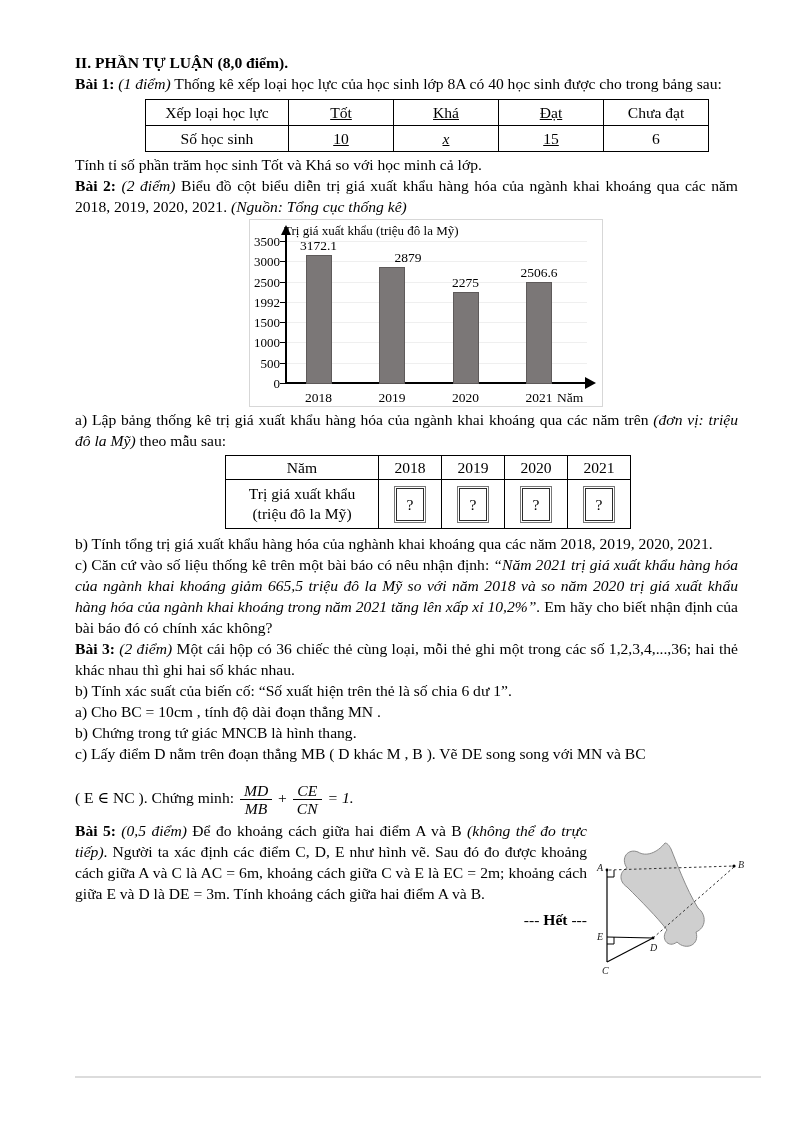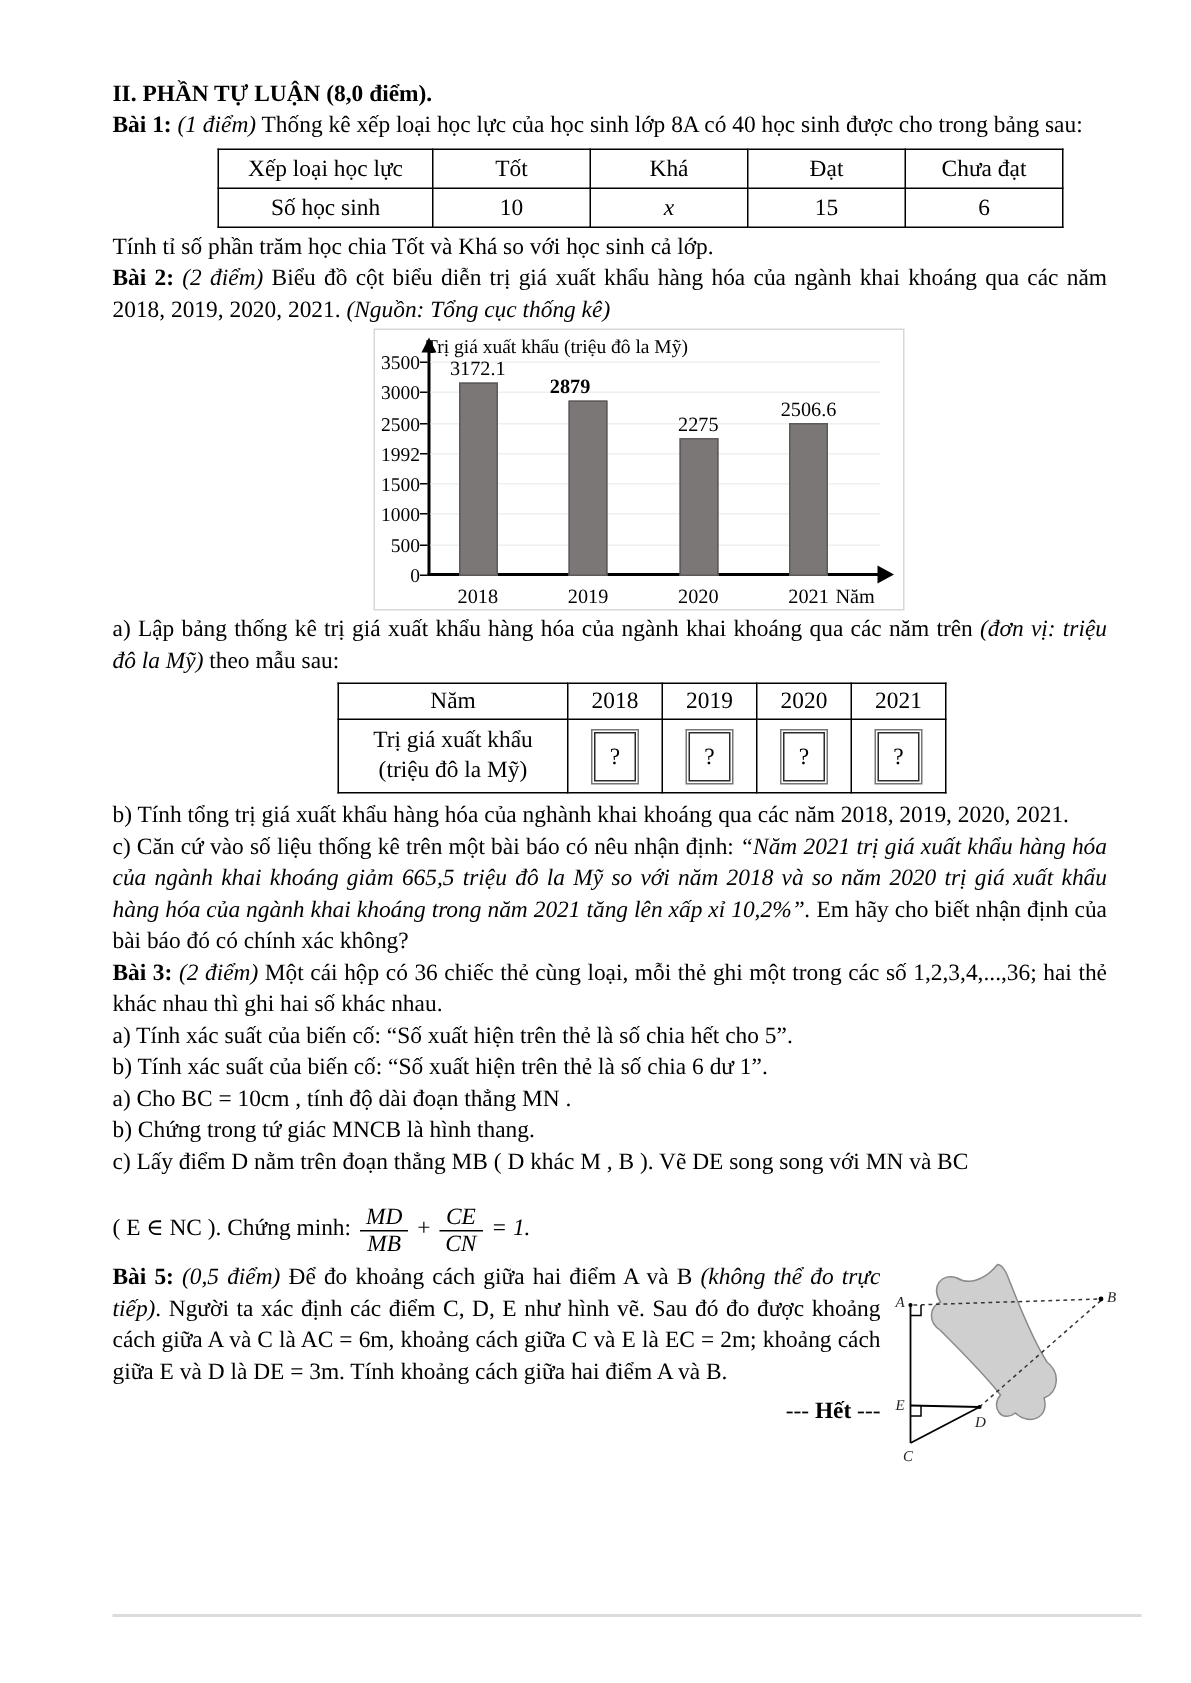--- a/index.html
+++ b/index.html
@@ -10,21 +10,21 @@
     font-size:15.6px; line-height:21px; color:#000;
   }
   p{margin:0; text-align:justify;}
   .b{font-weight:bold;} .i{font-style:italic;}
 
   
   table{border-collapse:collapse; table-layout:fixed;padding-left:12px;}
   td{border:1px solid #000; text-align:center; padding:0 2px; overflow:hidden;}
   .t1{margin:5px 0 2px 70px; width:540px;}
   .t1 td{height:25px;}
-  .t1 .c0{width:138px;} .t1 .c1,.t1 .c2,.t1 .c3{width:100px;} .t1 .c4{width:100px;}
+  .t1 .c0{width:138px;} .t1 .c1,.t1 .c2,.t1 .c3{width:100px;text-decoration:underline;} .t1 .c4{width:100px;}
   .t2{margin:4px 0 4px 150px; width:385px;}
   .t2 .hc{height:24px;}
   .t2 .c0{width:148px;} .t2 .cy{width:58px;}
   .t2 .lbl{height:48px; line-height:20px;}
   .qbox{display:inline-block; width:26px; height:31px; line-height:31px;
         border:1px solid #2b2b2b; outline:1px solid #777; outline-offset:1px;
         text-align:center; margin:4px 0;}
 
   
   .chart{position:relative; width:352px; height:186px; margin:2px 0 2px 174px;
@@ -83,21 +83,21 @@
     <tr>
       <td class="c0">Số học sinh</td>
       <td class="c1">10</td>
       <td class="c2 i">x</td>
       <td class="c3">15</td>
       <td class="c4">6</td>
     </tr>
   </tbody>
     </table>
 
-  <p>Tính tỉ số phần trăm học chia Tốt và Khá so với học sinh cả lớp.</p>
+  <p>Tính tỉ số phần trăm học sinh Tốt và Khá so với học minh cả lớp.</p>
 
   <p><span class="b">Bài 2:</span> <span class="i">(2 điểm)</span> <span>Biểu đồ cột biểu diễn trị giá xuất khẩu hàng hóa của ngành khai khoáng qua các năm 2018, 2019, 2020, 2021.</span> <span class="i">(Nguồn: Tổng cục thống kê)</span></p>
 
   <div class="chart">
     <div class="chart-title">Trị giá xuất khẩu (triệu đô la Mỹ)</div>
     <div class="yarrow"></div>
     <div class="yaxis"></div>
     <div class="xaxis"></div>
     <div class="xarrow"></div>
     <div class="xaxis-name">Năm</div>
@@ -121,21 +121,21 @@
       <div class="gline" style="bottom: 143.714px;"></div>
       <div class="ytick" style="bottom: 136.714px;">3000</div>
       <div class="ytickmark" style="bottom: 143.714px;"></div>
       <div class="gline" style="bottom: 164px;"></div>
       <div class="ytick" style="bottom: 157px;">3500</div>
       <div class="ytickmark" style="bottom: 164px;"></div>
       <div class="bar" style="left: 55.5px; height: 128.697px;"></div>
       <div class="bval" style="left: 34.5px; bottom: 152.697px;">3172.1</div>
       <div class="xlab" style="left: 34.5px;">2018</div>
       <div class="bar" style="left: 129px; height: 116.805px;"></div>
-      <div class="bval" style="left: 96px; bottom: 140.805px; font-weight: bold;">2879</div>
+      <div class="bval" style="left: 124px; bottom: 140.805px;">2879</div>
       <div class="xlab" style="left: 108px;">2019</div>
       <div class="bar" style="left: 202.5px; height: 92.3px;"></div>
       <div class="bval" style="left: 181.5px; bottom: 116.3px;">2275</div>
       <div class="xlab" style="left: 181.5px;">2020</div>
       <div class="bar" style="left: 276px; height: 101.696px;"></div>
       <div class="bval" style="left: 255px; bottom: 125.696px;">2506.6</div>
       <div class="xlab" style="left: 255px;">2021</div>
     </div>
 
   <p><span>a) Lập bảng thống kê trị giá xuất khẩu hàng hóa của ngành khai khoáng qua các năm trên </span><span class="i">(đơn vị: triệu đô la Mỹ)</span><span> theo mẫu sau:</span></p>
@@ -156,21 +156,20 @@
       <td class="cy"><span class="qbox">?</span></td>
       <td class="cy"><span class="qbox">?</span></td>
     </tr>
   </tbody>
     </table>
 
   <p>b) Tính tổng trị giá xuất khẩu hàng hóa của nghành khai khoáng qua các năm 2018, 2019, 2020, 2021.</p>
   <p><span>c) Căn cứ vào số liệu thống kê trên một bài báo có nêu nhận định: </span><span class="i">“Năm 2021 trị giá xuất khẩu hàng hóa của ngành khai khoáng giảm 665,5 triệu đô la Mỹ so với năm 2018 và so năm 2020 trị giá xuất khẩu hàng hóa của ngành khai khoáng trong năm 2021 tăng lên xấp xỉ 10,2%”.</span><span> Em hãy cho biết nhận định của bài báo đó có chính xác không?</span></p>
 
   <p><span class="b">Bài 3:</span> <span class="i">(2 điểm)</span> <span>Một cái hộp có 36 chiếc thẻ cùng loại, mỗi thẻ ghi một trong các số 1,2,3,4,...,36; hai thẻ khác nhau thì ghi hai số khác nhau.</span></p>
-  <p>a) Tính xác suất của biến cố: “Số xuất hiện trên thẻ là số chia hết cho 5”.</p>
   <p>b) Tính xác suất của biến cố: “Số xuất hiện trên thẻ là số chia 6 dư 1”.</p>
 
   <p>a) Cho BC = 10cm , tính độ dài đoạn thẳng MN .</p>
   <p>b) Chứng trong tứ giác MNCB là hình thang.</p>
   <p>c) Lấy điểm D nằm trên đoạn thẳng MB ( D khác M , B ). Vẽ DE song song với MN và BC</p>
   <p class="eqline">
     <span>( E ∈ NC ). Chứng minh: </span>
     <span class="frac"><span class="num">MD</span><span class="den">MB</span></span>
     <span>+</span>
     <span class="frac"><span class="num">CE</span><span class="den">CN</span></span>

